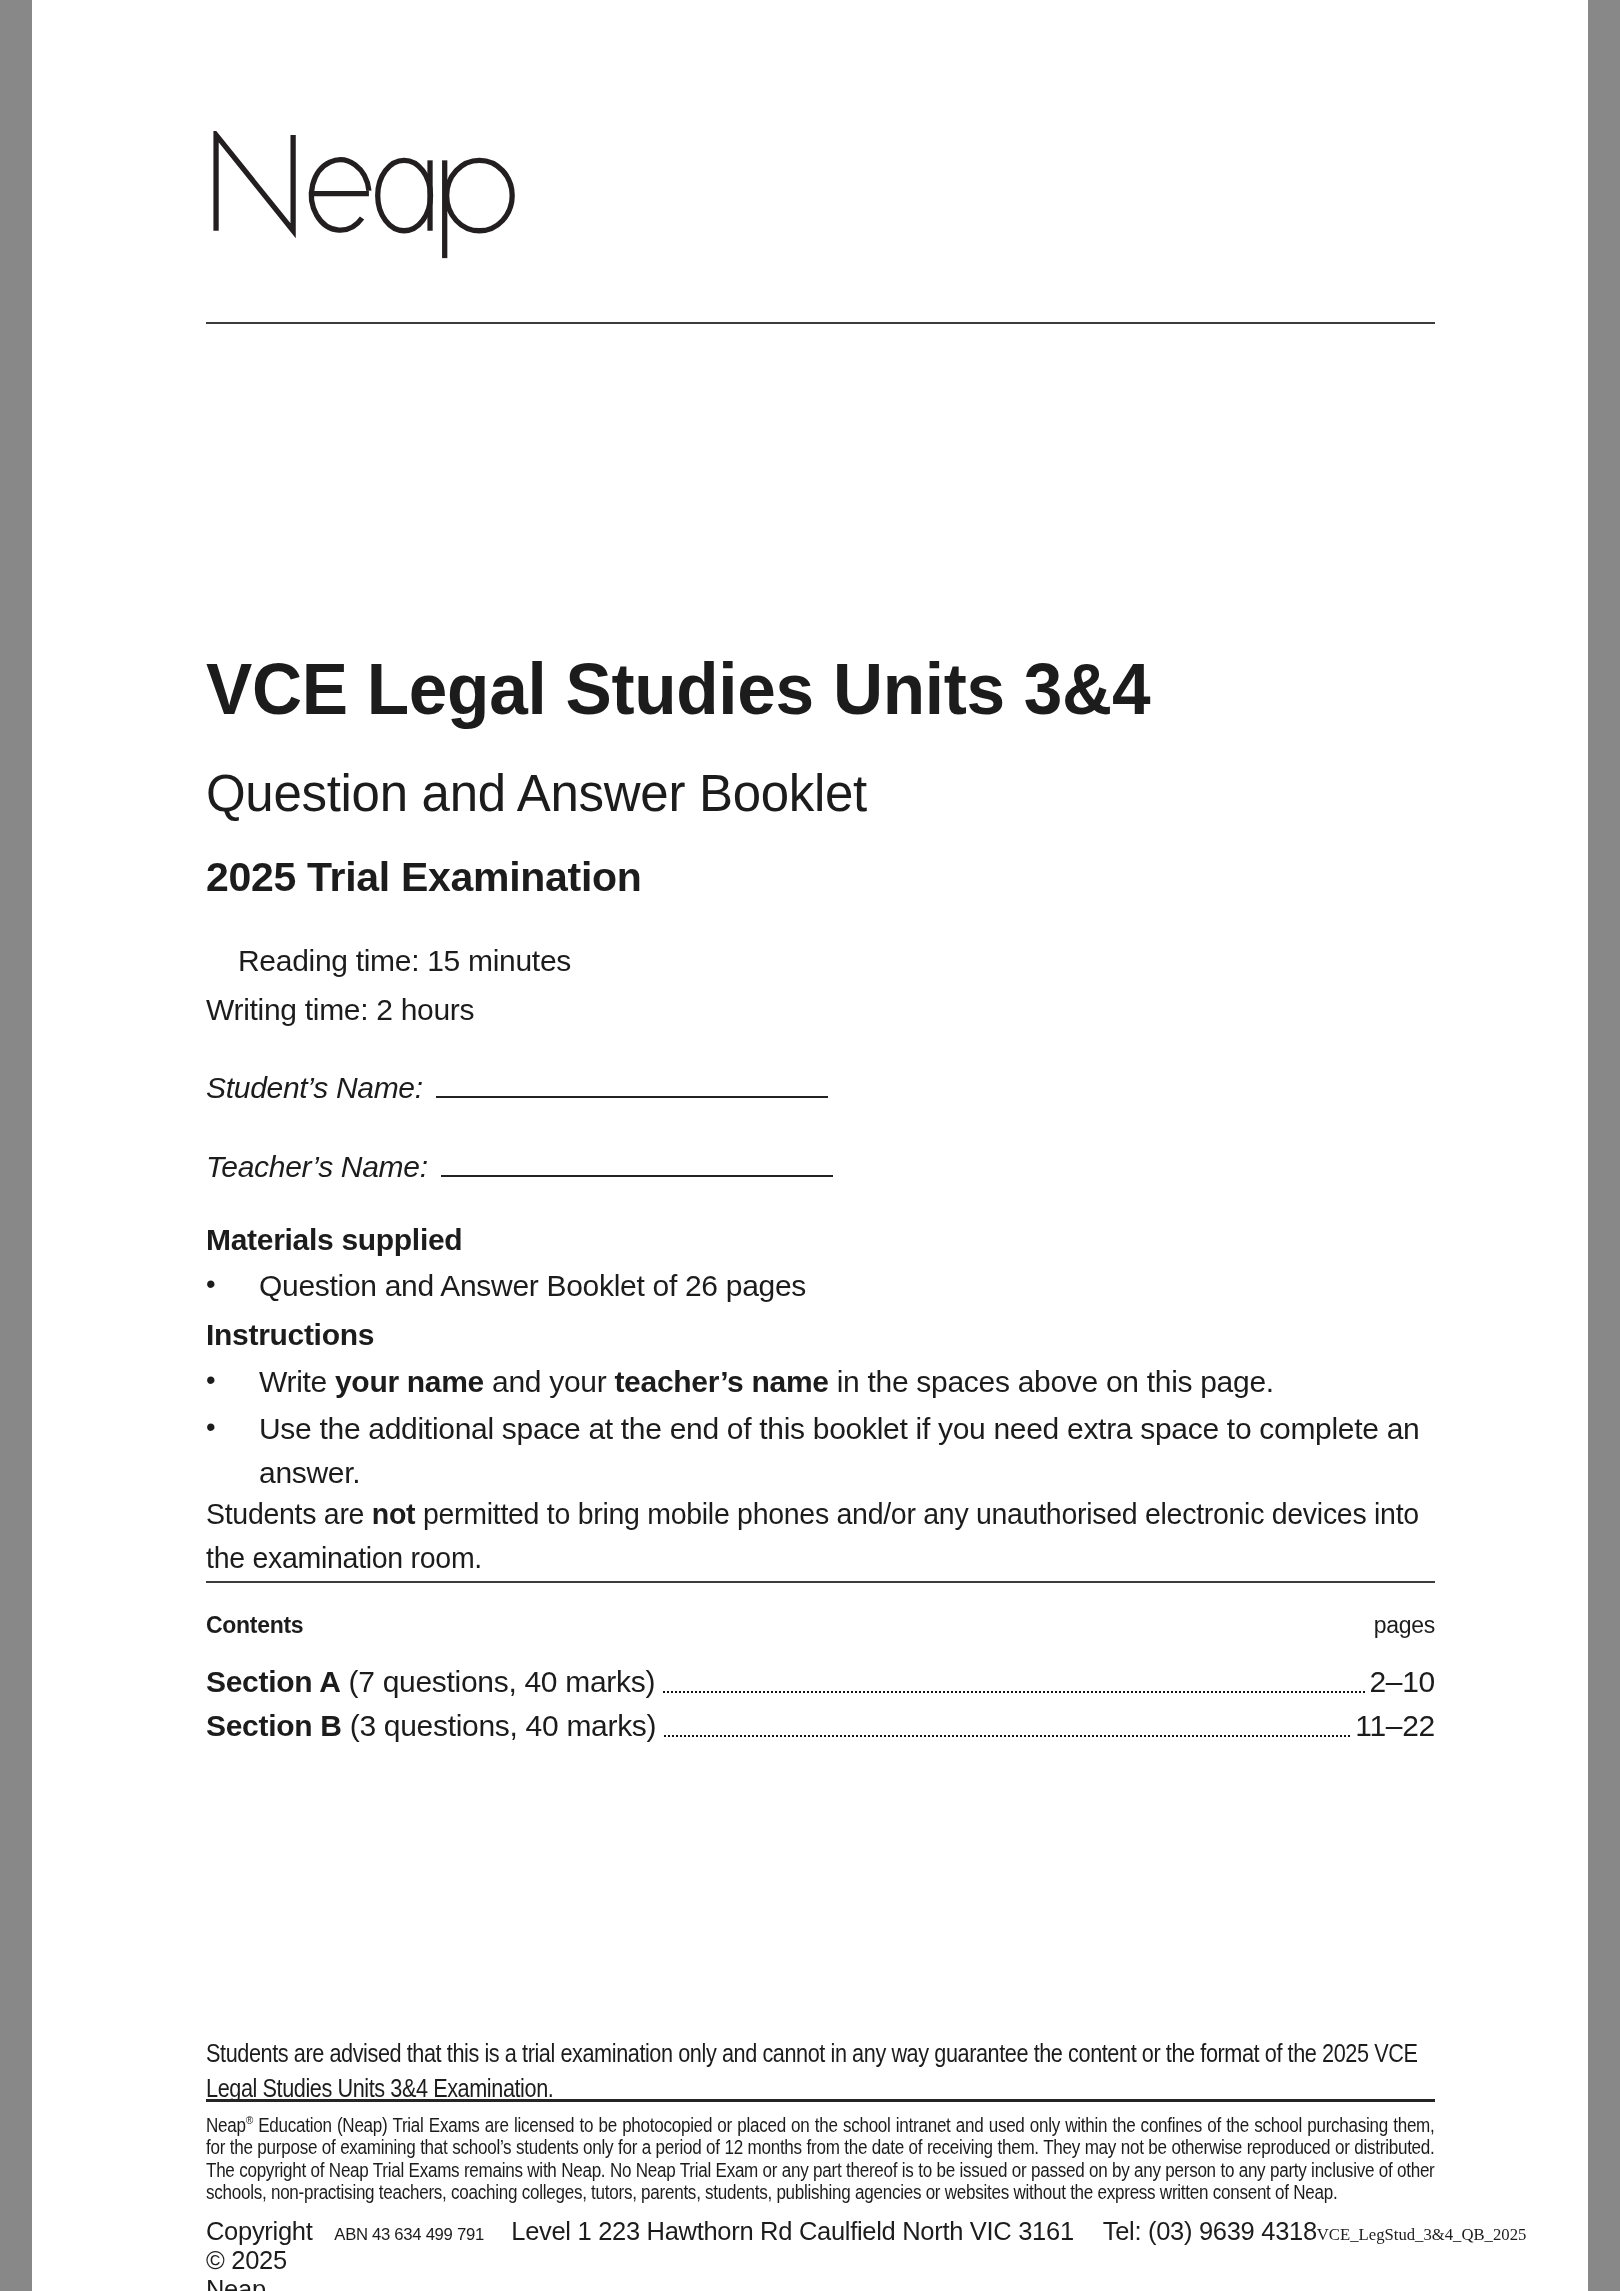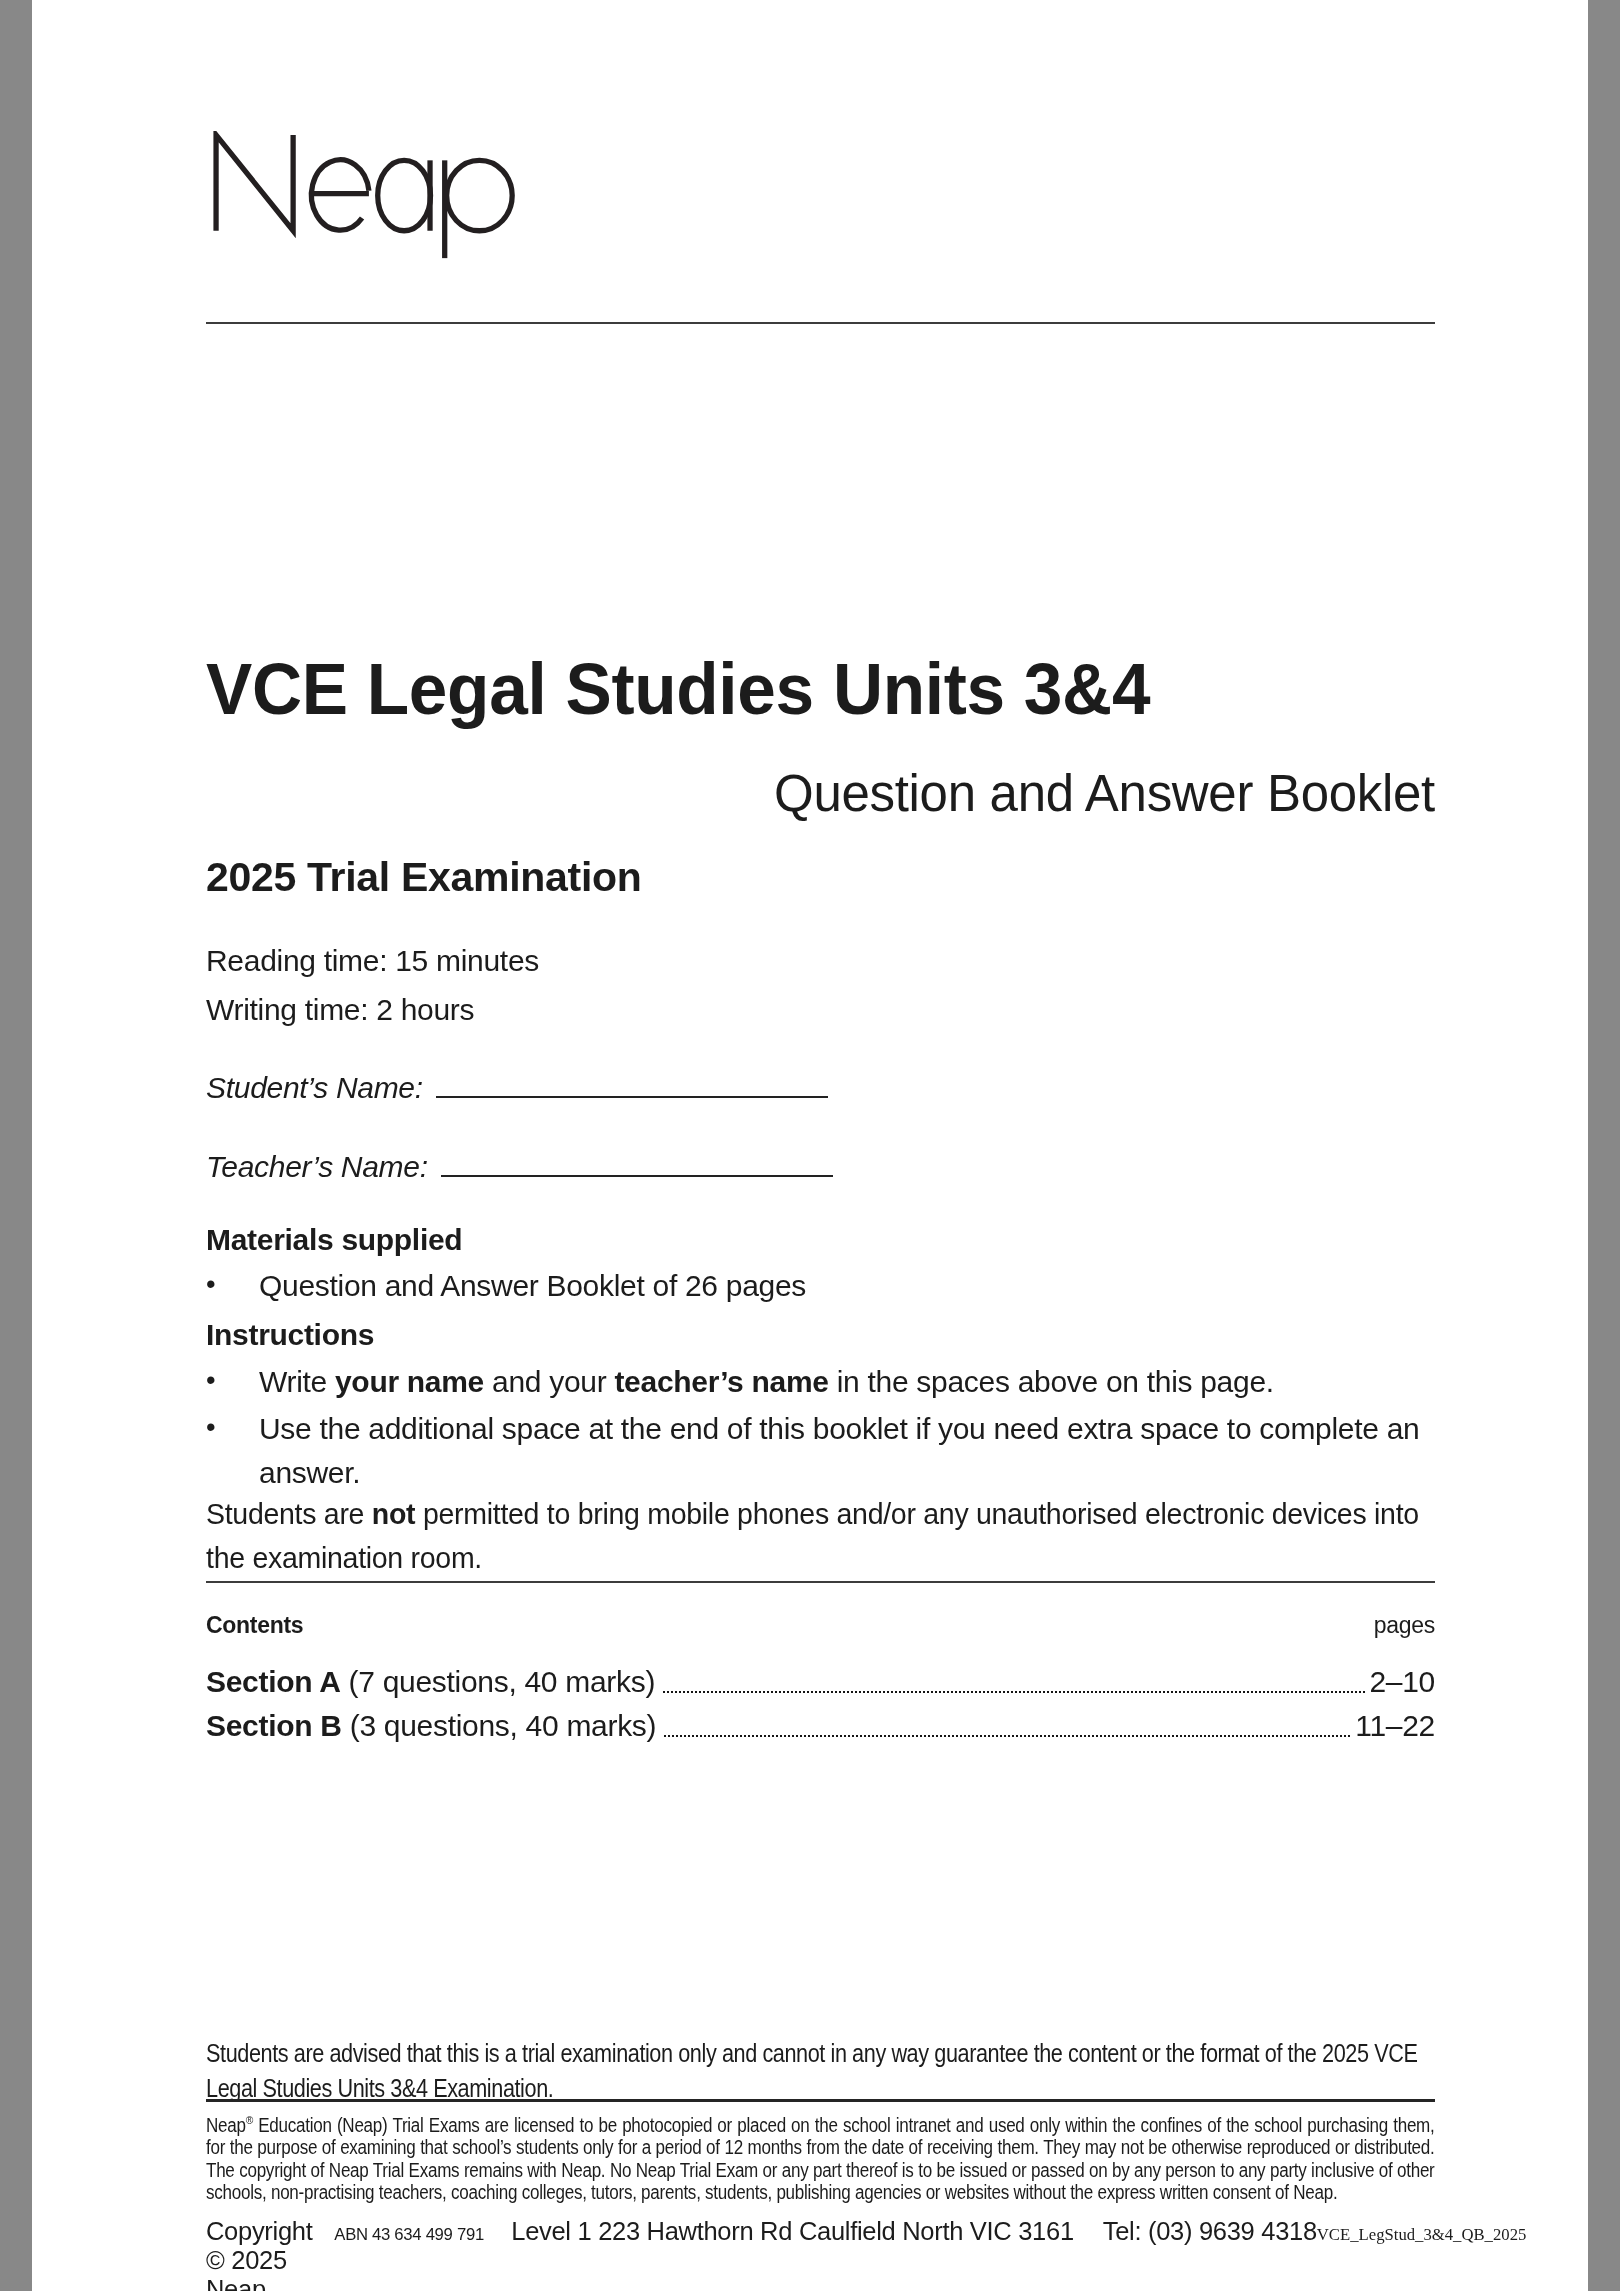--- a/index.html
+++ b/index.html
@@ -16,21 +16,21 @@
   }
   .content { position:absolute; left:174px; right:153px; top:0; bottom:0; }
   .abs { position:absolute; left:0; right:0; }
 
   .rule  { border:0; height:2px; background:#3c3c3c; }
   .rule3 { height:2.9px; background:#252525; }
 
   .logo-svg { display:block; }
 
   .title    { font-size:73px; font-weight:bold; line-height:1.05; transform:scaleX(0.95); transform-origin:left top; width:105.2%; }
-  .subtitle { font-size:51px; line-height:1.1;text-align:right; }
+  .subtitle { font-size:51px; line-height:1.1; }
   .examline { font-size:41px; font-weight:bold; line-height:1.1; }
 
   .body31 { font-size:30px; line-height:1.45; }
   .bold   { font-weight:bold; }
 
   .name-row { font-size:30px; line-height:1.3;font-style:italic; }
   .write-line {
     display:inline-block; width:392px; height:23.5px;
     border-bottom:2px solid #222; margin-left:13.7px;
   }
@@ -89,21 +89,21 @@
         </g>
       </svg>
     </div>
 
     <hr class="rule abs" style="top:322px;">
 
     <div class="abs title" style="top:651px;">VCE Legal Studies Units 3&amp;4</div>
     <div class="abs subtitle" style="top:766px;">Question and Answer Booklet</div>
     <div class="abs examline" style="top:855px;">2025 Trial Examination</div>
 
-    <div class="abs body31" style="top:939px;">Reading time: 15 minutes</div>
+    <div class="abs body31" style="top:939px;margin-left:32px;">Reading time: 15 minutes</div>
     <div class="abs body31" style="top:988px;">Writing time: 2 hours</div>
 
     <div class="abs name-row" style="top:1068px;">
       <span>Student’s Name:</span><span class="write-line"></span>
     </div>
     <div class="abs name-row" style="top:1147px;">
       <span>Teacher’s Name:</span><span class="write-line"></span>
     </div>
 
     <div class="abs body31 bold" style="top:1218px;">Materials supplied</div>

